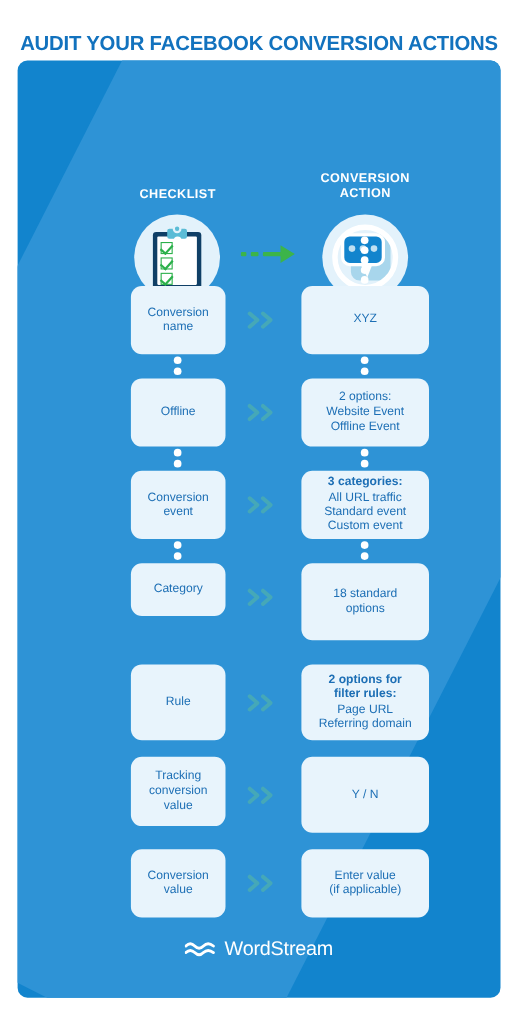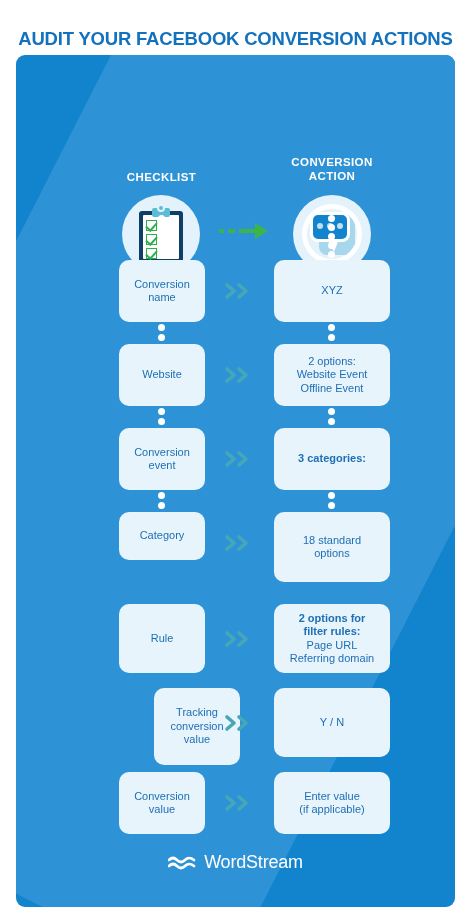--- a/index.html
+++ b/index.html
@@ -208,21 +208,21 @@
         </div>
         <div class="conn" style="left: 141.5px; top: 269px; height: 18px;">
           <div class="dot" style="top: 0px;"></div>
           <div class="dot" style="top: 10px;"></div>
         </div>
         <div class="conn" style="left: 312px; top: 269px; height: 18px;">
           <div class="dot" style="top: 0px;"></div>
           <div class="dot" style="top: 10px;"></div>
         </div>
         <div class="box left" style="top: 289px; height: 62px;">
-          <div class="txt">Website</div>
+          <div class="txt">Offline</div>
         </div>
         <div class="box right" style="top: 289px; height: 62px;">
           <div class="txt"><div style="white-space: pre-line; font-weight: normal;">2 options:</div><div style="white-space: pre-line;">Website Event
 Offline Event</div></div>
         </div>
         <div class="chev" style="top: 311px;">
           <svg viewBox="0 0 32 18" width="32" height="18">
             <path d="M3 3 L10 9 L3 15" stroke="#45a8b8" stroke-width="3.6" fill="none" stroke-linecap="round" stroke-linejoin="round"></path>
             <path d="M15 3 L22 9 L15 15" stroke="#45a8b8" stroke-width="3.6" fill="none" stroke-linecap="round" stroke-linejoin="round"></path>
           </svg>
@@ -233,21 +233,23 @@
         </div>
         <div class="conn" style="left: 312px; top: 353px; height: 18px;">
           <div class="dot" style="top: 0px;"></div>
           <div class="dot" style="top: 10px;"></div>
         </div>
         <div class="box left" style="top: 373px; height: 62px;">
           <div class="txt">Conversion
 event</div>
         </div>
         <div class="box right" style="top: 373px; height: 62px;">
-          <div class="txt"><div style="white-space: pre-line; font-weight: bold;">3 categories:</div></div>
+          <div class="txt"><div style="white-space: pre-line; font-weight: bold;">3 categories:</div><div style="white-space: pre-line;">All URL traffic
+Standard event
+Custom event</div></div>
         </div>
         <div class="chev" style="top: 395px;">
           <svg viewBox="0 0 32 18" width="32" height="18">
             <path d="M3 3 L10 9 L3 15" stroke="#45a8b8" stroke-width="3.6" fill="none" stroke-linecap="round" stroke-linejoin="round"></path>
             <path d="M15 3 L22 9 L15 15" stroke="#45a8b8" stroke-width="3.6" fill="none" stroke-linecap="round" stroke-linejoin="round"></path>
           </svg>
         </div>
         <div class="conn" style="left: 141.5px; top: 437px; height: 18px;">
           <div class="dot" style="top: 0px;"></div>
           <div class="dot" style="top: 10px;"></div>
@@ -276,21 +278,21 @@
           <div class="txt"><div style="white-space: pre-line; font-weight: bold;">2 options for
 filter rules:</div><div style="white-space: pre-line;">Page URL
 Referring domain</div></div>
         </div>
         <div class="chev" style="top: 574.5px;">
           <svg viewBox="0 0 32 18" width="32" height="18">
             <path d="M3 3 L10 9 L3 15" stroke="#45a8b8" stroke-width="3.6" fill="none" stroke-linecap="round" stroke-linejoin="round"></path>
             <path d="M15 3 L22 9 L15 15" stroke="#45a8b8" stroke-width="3.6" fill="none" stroke-linecap="round" stroke-linejoin="round"></path>
           </svg>
         </div>
-        <div class="box left" style="top: 633px; height: 77px; margin-left: 35px;">
+        <div class="box left" style="top: 633px; height: 63px;">
           <div class="txt">Tracking
 conversion
 value</div>
         </div>
         <div class="box right" style="top: 633px; height: 69px;">
           <div class="txt"><div style="white-space: pre-line;">Y / N</div></div>
         </div>
         <div class="chev" style="top: 658.5px;">
           <svg viewBox="0 0 32 18" width="32" height="18">
             <path d="M3 3 L10 9 L3 15" stroke="#45a8b8" stroke-width="3.6" fill="none" stroke-linecap="round" stroke-linejoin="round"></path>

